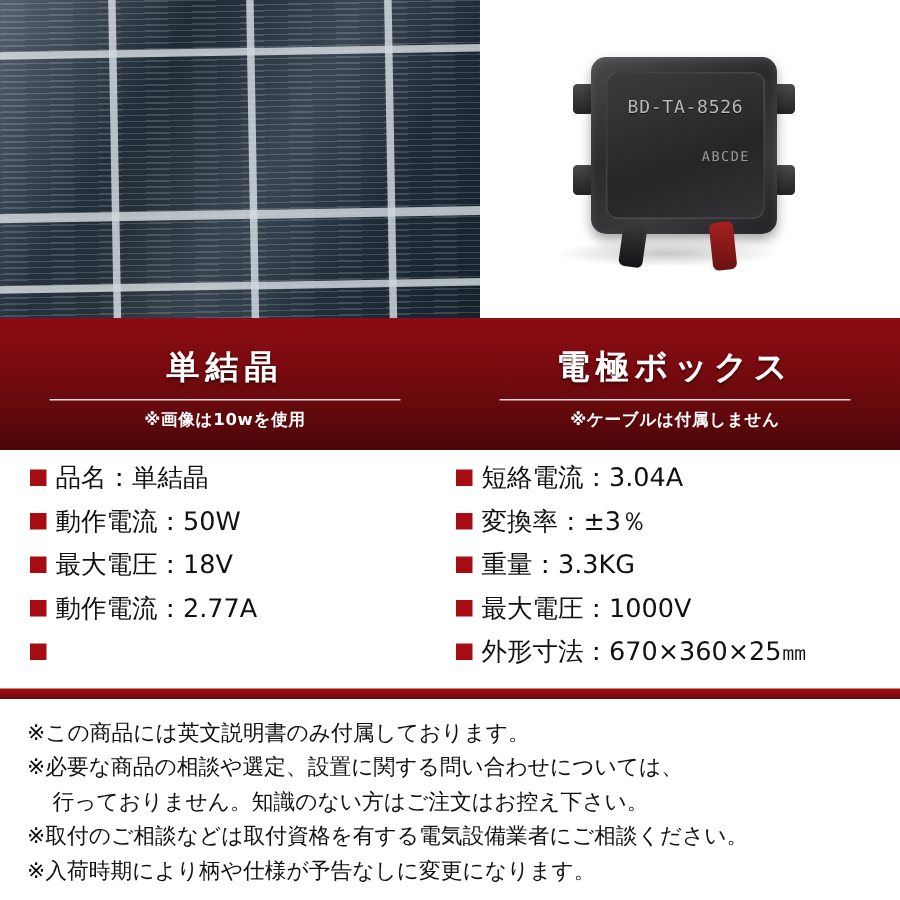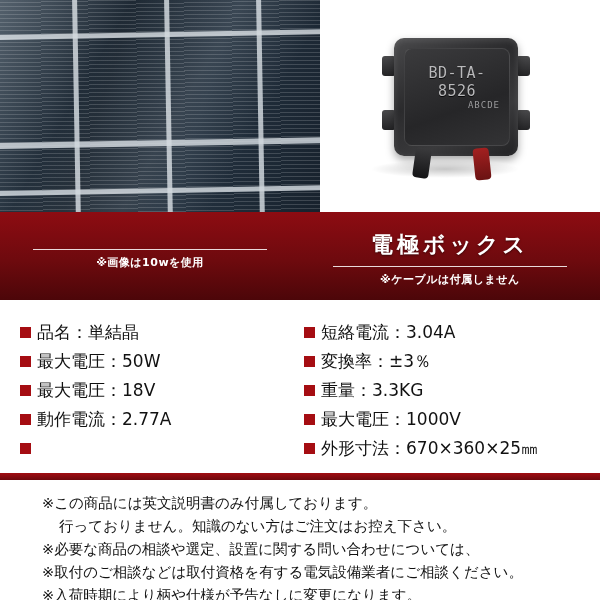--- a/index.html
+++ b/index.html
@@ -94,21 +94,21 @@
     border-radius: 8px;
     background: linear-gradient(160deg, #3b3b3d 0%, #262628 60%, #333335 100%);
     border: 1px solid rgba(255,255,255,0.10);
   }
   .jbox-label {
     position: absolute;
     left: 36px; top: 36px;
     width: 86px;
     text-align: center;
     color: #b9b9bb;
-    font-size: 15px;
+    font-size: 12px;
     font-family: "DejaVu Sans Mono", monospace;
     letter-spacing: 0.5px;
     text-shadow: 0 1px 0 rgba(0,0,0,0.8);
   }
   .jbox-sublabel {
     position: absolute;
     left: 36px; top: 72px;
     width: 86px;
     text-align: right;
     color: #9a9a9c;
@@ -184,21 +184,21 @@
     font-family: "DejaVu Sans", sans-serif;
     font-size: 11px;
     font-weight: bold;
     letter-spacing: 0.5px;
   }
 
   
   .specs {
     position: relative;
     width: 600px;
-    padding: 18px 16px 6px 16px;
+    padding: 4px 16px 6px 16px;
     box-sizing: border-box;
     display: flex;
   }
   .spec-col {
     width: 50%;
     box-sizing: border-box;
   }
   .spec-col.left { padding-left: 4px; }
   .spec-col.right { padding-left: 4px; }
   .spec-row {
@@ -233,21 +233,20 @@
     box-sizing: border-box;
     padding: 12px 16px 10px 18px;
     background: #ffffff;
   }
   .note-line {
     font-family: "DejaVu Sans", sans-serif;
     font-size: 14.5px;
     color: #111111;
     line-height: 23px;
     white-space: nowrap;
-    margin-left: 24px;
   }
   .note-line.indent { padding-left: 17px; }
 </style>
 </head>
 <body>
 
 <div class="page">
 
   <div class="photos">
 
@@ -274,39 +273,40 @@
         <div class="jbox-label">BD-TA-8526</div>
         <div class="jbox-sublabel">ABCDE</div>
         <div class="cable-black"></div>
         <div class="cable-red"></div>
       </div>
     </div>
   </div>
 
   <div class="band">
     <div class="band-col">
+      <div class="band-title">単結晶</div>
       <div class="band-rule"></div>
       <div class="band-note">※画像は10wを使用</div>
     </div>
     <div class="band-col">
       <div class="band-title">電極ボックス</div>
       <div class="band-rule"></div>
       <div class="band-note">※ケーブルは付属しません</div>
     </div>
   </div>
 
   <div class="specs">
     <div class="spec-col left">
       <div class="spec-row">
         <span class="spec-bullet"></span>
         <span class="spec-text">品名：単結晶</span>
       </div>
       <div class="spec-row">
         <span class="spec-bullet"></span>
-        <span class="spec-text">最大電圧：50W</span>
+        <span class="spec-text">動作電流：50W</span>
       </div>
       <div class="spec-row">
         <span class="spec-bullet"></span>
         <span class="spec-text">最大電圧：18V</span>
       </div>
       <div class="spec-row">
         <span class="spec-bullet"></span>
         <span class="spec-text">動作電流：2.77A</span>
       </div>
       <div class="spec-row">
@@ -335,19 +335,19 @@
         <span class="spec-bullet"></span>
         <span class="spec-text">外形寸法：670×360×25㎜</span>
       </div>
     </div>
   </div>
 
   <div class="divider"></div>
 
   <div class="notes">
     <div class="note-line">※この商品には英文説明書のみ付属しております。</div>
+    <div class="note-line">※必要な商品の相談や選定、設置に関する問い合わせについては、</div>
     <div class="note-line indent">行っておりません。知識のない方はご注文はお控え下さい。</div>
-    <div class="note-line">※必要な商品の相談や選定、設置に関する問い合わせについては、</div>
     <div class="note-line">※取付のご相談などは取付資格を有する電気設備業者にご相談ください。</div>
     <div class="note-line">※入荷時期により柄や仕様が予告なしに変更になります。</div>
   </div>
 
 </div>
 
 </body></html>

